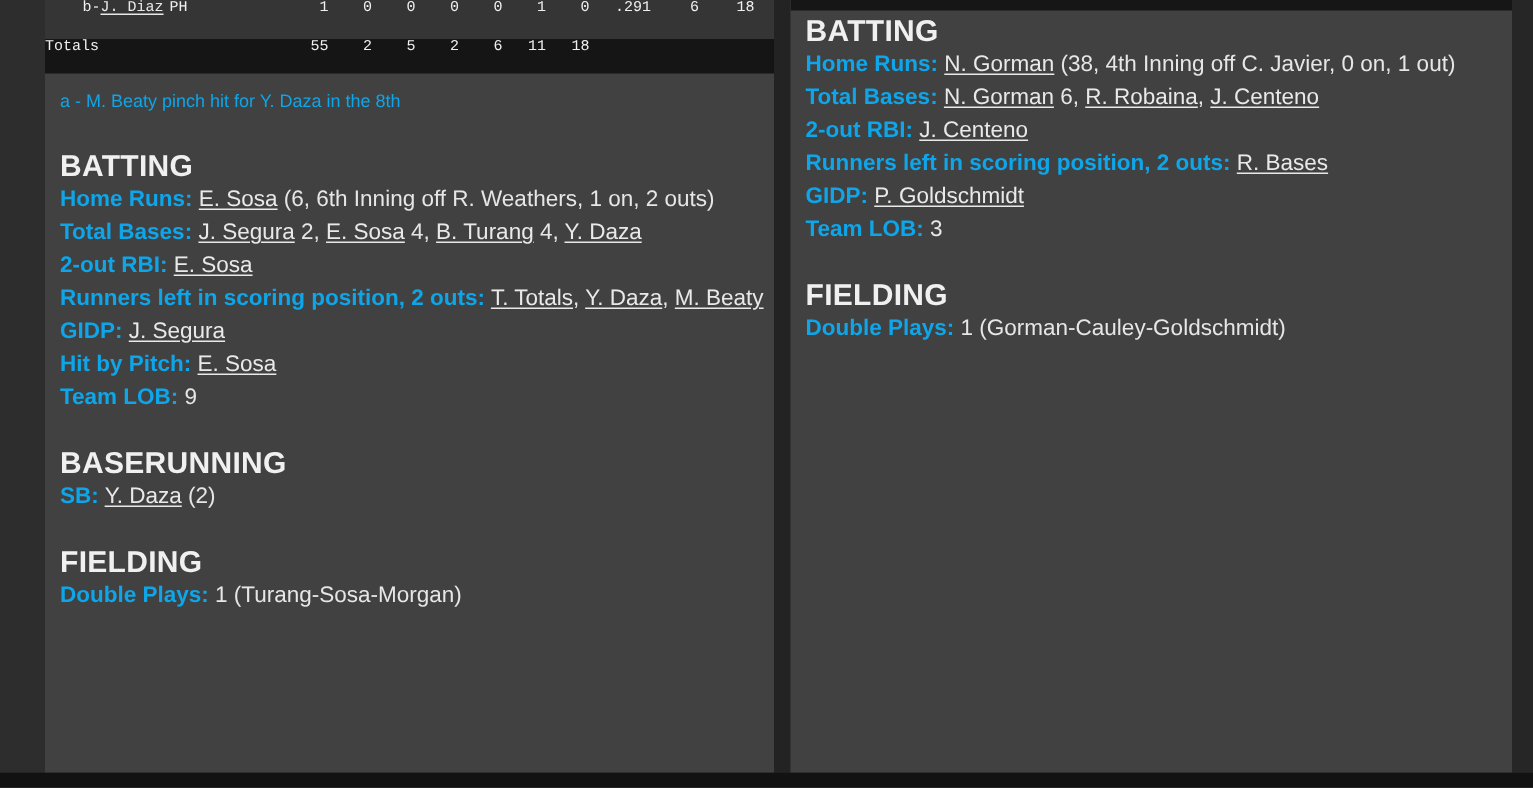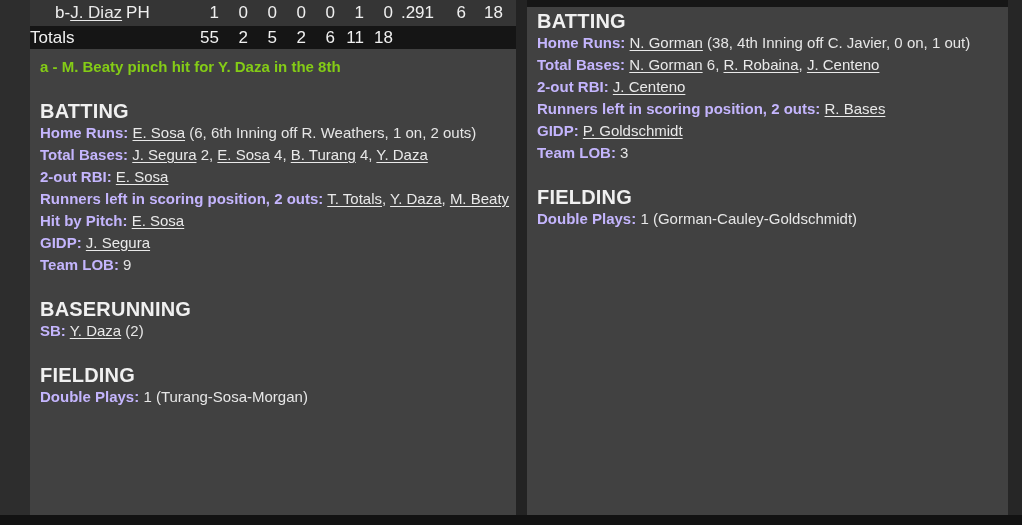--- a/index.html
+++ b/index.html
@@ -13,46 +13,46 @@
   .left-margin { width:30px; height:515px; background:#2d2d2d; }
   .panel-gap { width:11px; height:515px; background:#232323; }
   .right-margin { flex:1; height:515px; background:#262626; }
   .panel {
     height:515px; background:#414141; overflow:hidden;
   }
   .panel.left { width:486px; }
   .panel.right { width:481px; }
 
   
-  .row { display:flex; align-items:center; font-size:17px; color:#f0f0f0; padding-right:13px; }
+  .row { display:flex; font-size:10px; color:#f0f0f0; padding-right:13px;font-family:Liberation Mono, monospace; }
   .player-row { height:26px; background:#353535; }
   .totals-row { height:23px; background:#151515; }
   .name-cell { width:160px; white-space:nowrap; overflow:hidden; }
   .player-row .name-cell { padding-left:25px; }
   .totals-row .name-cell { }
   .stat-cell { text-align:right; white-space:nowrap; }
   .c0,.c1,.c2,.c3,.c4,.c5,.c6 { width:29px; }
   .c7 { width:41px; }
   .c8 { width:32px; }
   .c9 { width:37px; }
 
   .pos { margin-left:4px; }
 
   .notes { margin-top:7px; padding:0 10px; }
-  .note { font-size:15px; line-height:22px; color:#84cc16;font-weight:bold; }
+  .note { font-size:12px; line-height:22px; color:#0ea5e9; }
 
   .sections { padding:0 2px 0 10px; }
   .section { margin-top:22px; }
   .right .sections .section:first-child { margin-top:3px; }
   .section-title {
     font-weight:bold; font-size:20px; line-height:22px;
     color:#f0f0f0; letter-spacing:0.2px;
   }
   .entry { font-size:15px; line-height:22px; color:#e6e6e6; }
-  .label { font-weight:bold; color:#c4b5fd; }
+  .label { font-weight:bold; color:#0ea5e9; }
   .player-link {
     text-decoration:underline; text-underline-offset:2px;
     color:#e9e9e9; cursor:pointer;
   }
   .top-strip { height:7px; background:#161616; }
   .bottom-bar { height:10px; background:#121212; }
 </style>
 </head>
 <body>
 
@@ -93,22 +93,22 @@
       <div class="note">a - M. Beaty pinch hit for Y. Daza in the 8th</div>
     </div>
 
     <div class="sections">
         <div class="section">
           <div class="section-title">BATTING</div>
           <div class="entry"><span class="label">Home Runs:</span> <span class="player-link">E. Sosa</span><span> (6, 6th Inning off R. Weathers, 1 on, 2 outs)</span></div>
           <div class="entry"><span class="label">Total Bases:</span> <span class="player-link">J. Segura</span><span> 2, </span><span class="player-link">E. Sosa</span><span> 4, </span><span class="player-link">B. Turang</span><span> 4, </span><span class="player-link">Y. Daza</span></div>
           <div class="entry"><span class="label">2-out RBI:</span> <span class="player-link">E. Sosa</span></div>
           <div class="entry"><span class="label">Runners left in scoring position, 2 outs:</span> <span class="player-link">T. Totals</span><span>, </span><span class="player-link">Y. Daza</span><span>, </span><span class="player-link">M. Beaty</span></div>
+          <div class="entry"><span class="label">GIDP:</span> <span class="player-link">J. Segura</span></div>
           <div class="entry"><span class="label">Hit by Pitch:</span> <span class="player-link">E. Sosa</span></div>
-          <div class="entry"><span class="label">GIDP:</span> <span class="player-link">J. Segura</span></div>
           <div class="entry"><span class="label">Team LOB:</span> <span>9</span></div>
         </div>
         <div class="section">
           <div class="section-title">BASERUNNING</div>
           <div class="entry"><span class="label">SB:</span> <span class="player-link">Y. Daza</span><span> (2)</span></div>
         </div>
         <div class="section">
           <div class="section-title">FIELDING</div>
           <div class="entry"><span class="label">Double Plays:</span> <span>1 (Turang-Sosa-Morgan)</span></div>
         </div>

